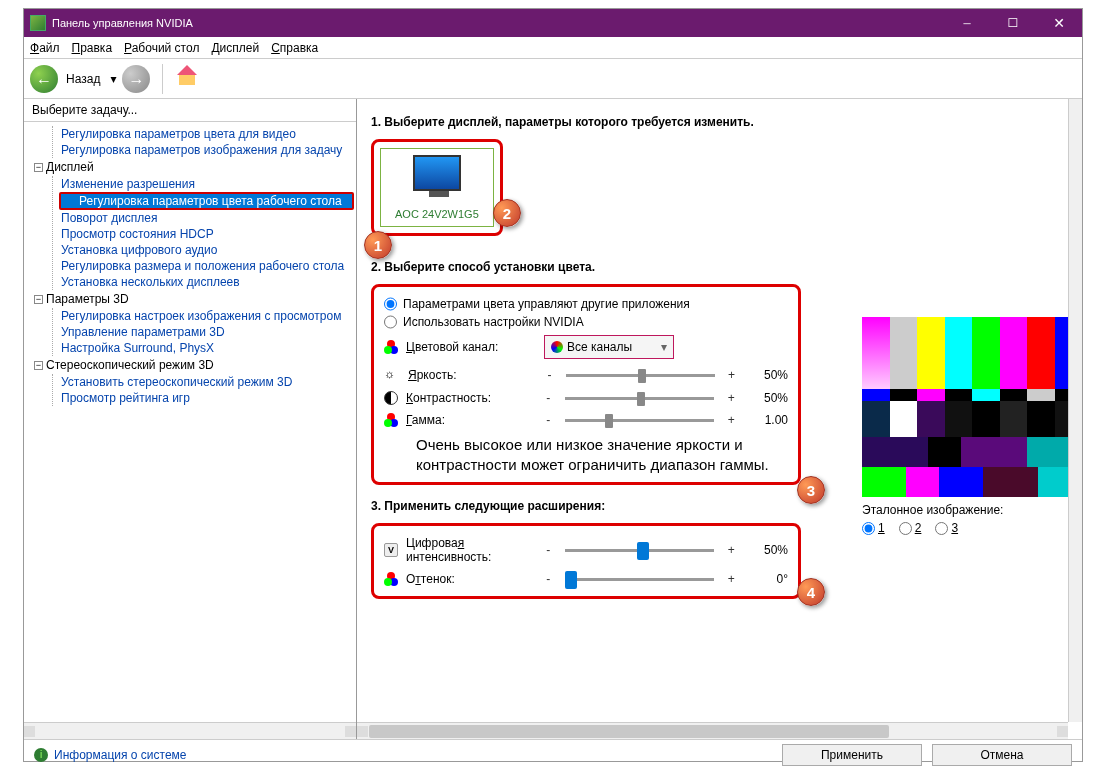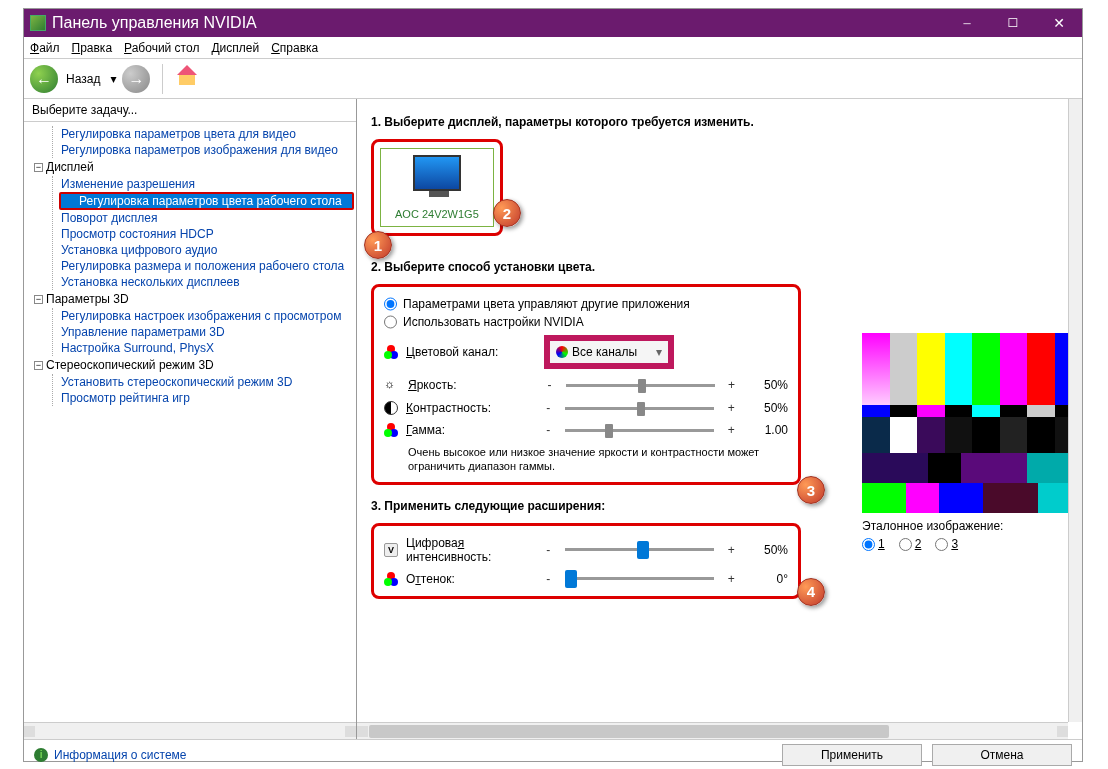--- a/index.html
+++ b/index.html
@@ -1,20 +1,20 @@
 <!DOCTYPE html>
 <html><head>
 <meta charset="utf-8">
 <style>
 *{box-sizing:border-box;margin:0;padding:0;font-family:"Segoe UI",Tahoma,sans-serif;font-size:12px}
 body{background:#fff;width:1108px;height:769px;position:relative;overflow:hidden}
 .outer-frame{position:absolute;left:23px;top:8px;width:1060px;height:754px;border:1px solid #999;background:#fff}
 .titlebar{height:28px;background:#6b1b6e;display:flex;align-items:center;color:#fff;padding-left:6px}
 .titlebar .icon{width:16px;height:16px;background:linear-gradient(135deg,#7cb342,#2e7d32);margin-right:6px;border:1px solid #4a6}
-.titlebar .title{flex:1;font-size:16px}
+.titlebar .title{flex:1;font-size:11px}
 .winbtns{display:flex;height:100%}
 .winbtn{width:46px;display:flex;align-items:center;justify-content:center;color:#fff;font-size:10px}
 .winbtn.max{font-size:12px}
 .winbtn.close{font-size:14px}
 .menubar{height:22px;background:#fff;border-bottom:1px solid #ccc;display:flex;align-items:center;padding-left:6px;gap:12px}
 .menubar span{font-size:12px;cursor:default}
 .menubar span u{text-decoration:underline}
 .toolbar{height:40px;border-bottom:1px solid #ccc;display:flex;align-items:center;padding-left:6px;gap:6px}
 .navbtn{width:28px;height:28px;border-radius:50%;display:flex;align-items:center;justify-content:center;font-size:16px;color:#fff}
 .navbtn.back{background:radial-gradient(circle at 30% 30%,#8fd14f,#2e7d32)}
@@ -50,26 +50,26 @@
 .radio-row{display:flex;gap:6px;padding:2px 0}
 .radio-row input{margin:0}
 .setting-row{display:flex;align-items:center;padding:4px 0;gap:8px}
 .setting-icon{width:16px;height:16px;flex-shrink:0}
 .setting-label{width:130px}
 .minus,.plus{width:10px;text-align:center;color:#333}
 .slider-track{width:150px;height:3px;background:#999;position:relative;margin:0 4px}
 .slider-thumb{position:absolute;top:-5px;width:8px;height:14px;background:#888;border-radius:1px}
 .slider-thumb.blue{background:#0078d7;width:12px;height:18px;top:-7px;border-radius:2px}
 .setting-value{width:44px;text-align:right}
-.channel-select{width:130px;height:34px;border:6px solid #be185d;background:#f5f5f5;display:flex;align-items:center;padding:0 6px;gap:4px}
+.channel-select{width:130px;height:24px;border:1px solid #be185d;background:#f5f5f5;display:flex;align-items:center;padding:0 6px;gap:4px}
 .channel-select .rgb{width:12px;height:12px;background:conic-gradient(#f00,#0f0,#00f,#f00);border-radius:50%}
 .channel-select .arrow{margin-left:auto;color:#666}
-.note{font-size:11px;margin-left:24px;margin-top:4px;color:#000;line-height:1.3}
+.note{font-size:15px;margin-left:32px;margin-top:4px;color:#000;line-height:1.3}
 .ext-box{border:3px solid #d00;border-radius:8px;padding:6px 10px;margin-top:8px}
-.preview-area{position:absolute;right:0;top:234px;width:220px}
+.preview-area{position:absolute;right:0;top:218px;width:220px}
 .color-bars{width:220px;height:120px;display:flex;flex-direction:column}
 .bars-top{flex:6;display:flex}
 .bars-top div{flex:1}
 .bars-mid{flex:1;display:flex}
 .bars-mid div{flex:1}
 .bars-bot{flex:3;display:flex}
 .bars-bot div{flex:1}
 .glitch{width:220px;height:60px;display:flex;flex-wrap:wrap}
 .glitch div{height:30px}
 .ref-label{margin-top:6px;font-size:12px}
@@ -123,21 +123,21 @@
     <div class="home-icon"></div>
   </div>
 
   <div class="body">
     <div class="sidebar">
       <div class="sidebar-header">Выберите задачу...</div>
       <div class="tree" id="tree">
           <div class="tree-group">
             <div class="tree-items">
               <div class="tree-item">Регулировка параметров цвета для видео</div>
-              <div class="tree-item">Регулировка параметров изображения для видео</div>
+              <div class="tree-item">Регулировка параметров изображения для задачу</div>
             </div>
           </div>
           <div class="tree-group">
             <div class="tree-label"><span class="tree-toggle">−</span>Дисплей</div>
             <div class="tree-items">
               <div class="tree-item">Изменение разрешения</div>
               <div class="tree-item selected">Регулировка параметров цвета рабочего стола</div>
               <div class="tree-item">Поворот дисплея</div>
               <div class="tree-item">Просмотр состояния HDCP</div>
               <div class="tree-item">Установка цифрового аудио</div>

